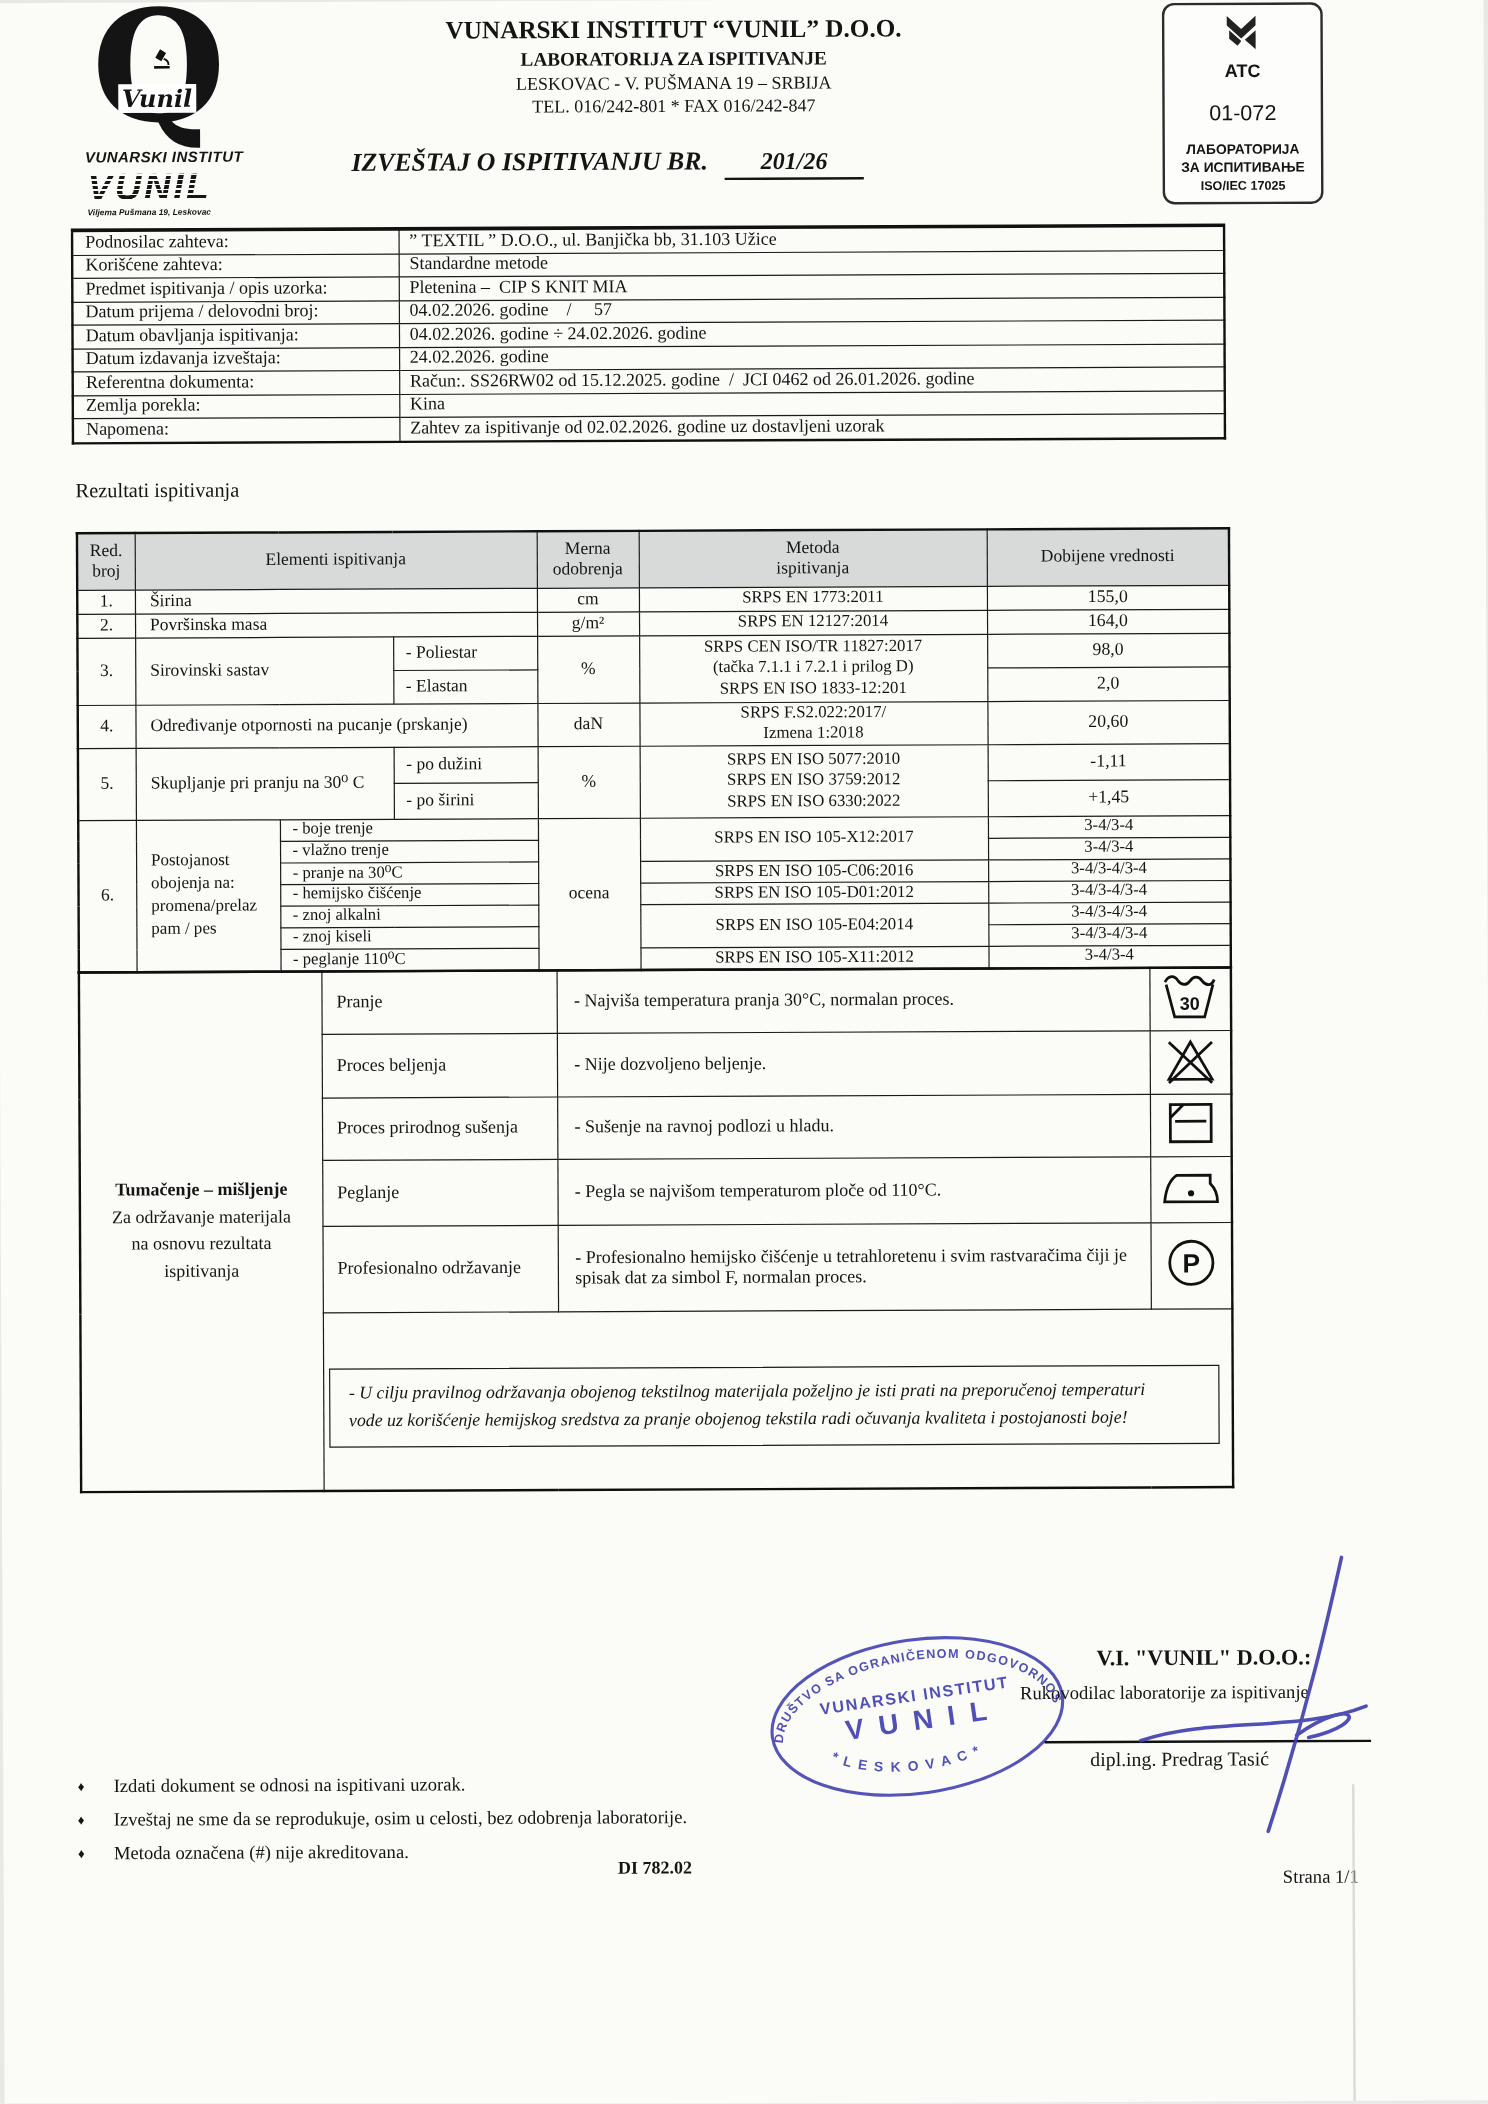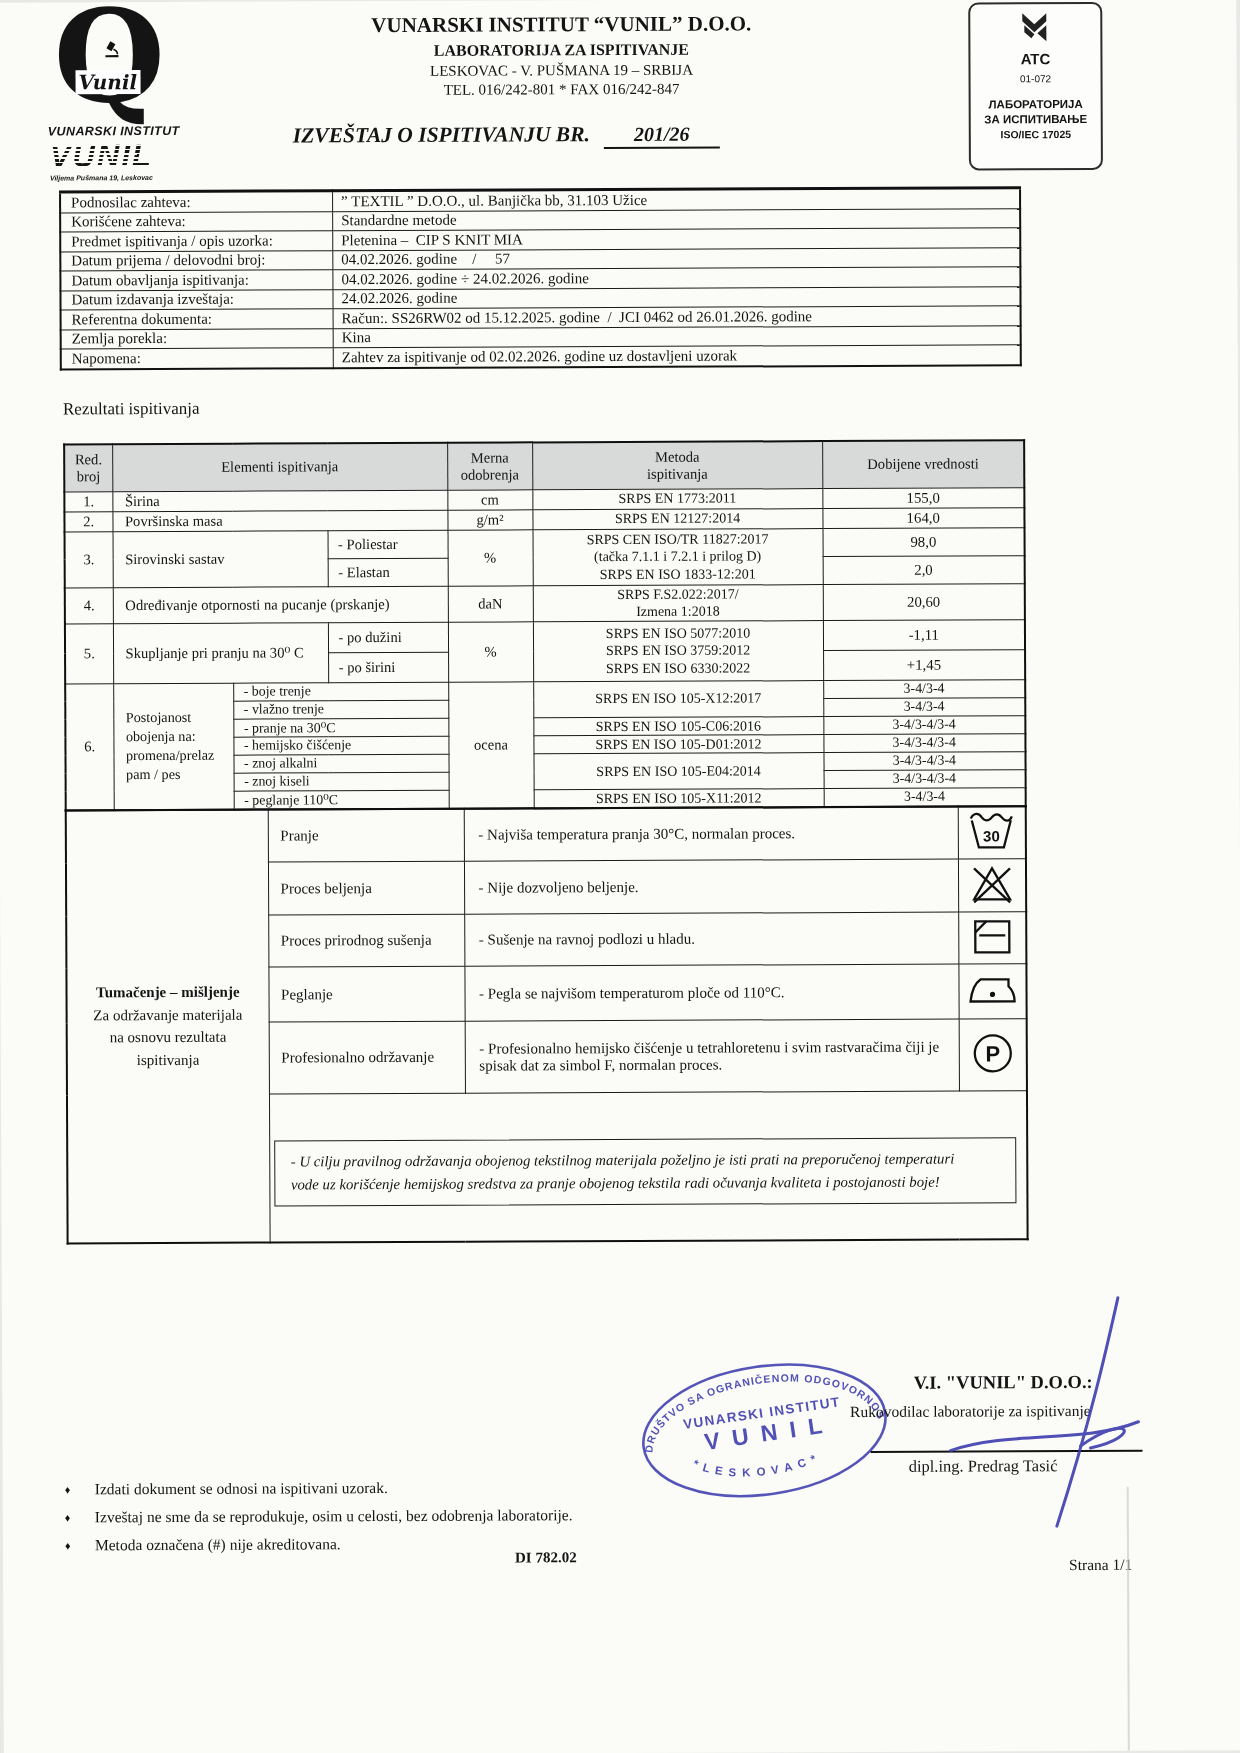--- a/index.html
+++ b/index.html
@@ -15,32 +15,32 @@
   table{border-collapse:collapse;table-layout:fixed;}
   
   .hc{left:270px;top:12px;width:590px;text-align:center;}
   .hc .l1{font-size:21px;font-weight:bold;}
   .hc .l2{font-size:16px;font-weight:bold;margin-top:4px;}
   .hc .l3{font-size:15px;margin-top:3px;}
   .hc .l4{font-size:15px;margin-top:2px;}
   .title-row{left:296px;top:122px;font-size:21.5px;font-weight:bold;font-style:italic;white-space:nowrap;}
   .rep-num{display:inline-block;margin-left:14px;padding:0 30px 1px 30px;border-bottom:2.5px solid #141414;font-size:20px;}
   
-  .logo{left:49px;top:4px;width:180px;}
+  .logo{left:72px;top:4px;width:180px;}
   .qchar{position:absolute;left:8px;top:-14px;font-family:"DejaVu Serif",serif;font-weight:bold;font-size:128px;line-height:1;}
   .qlabel{position:absolute;left:30px;top:64px;background:#fff;padding:0 3px;font-family:"DejaVu Serif",serif;font-style:italic;font-weight:bold;font-size:20px;}
   .mscope{position:absolute;left:58px;top:34px;}
   .inst-small{position:absolute;left:2px;top:118px;font-family:"Liberation Sans","DejaVu Sans",sans-serif;font-style:italic;font-weight:bold;font-size:12.5px;letter-spacing:.4px;white-space:nowrap;}
   .brand{position:absolute;left:4px;top:132px;display:inline-block;font-family:"Liberation Sans","DejaVu Sans",sans-serif;font-style:italic;font-weight:900;font-size:31px;letter-spacing:2px;color:#161616;}
   .brand::after{content:"";position:absolute;inset:0;background:repeating-linear-gradient(to bottom,transparent 0 2.6px,#fbfbf8 2.6px 4.1px);}
   .addr-small{position:absolute;left:4px;top:168px;font-family:"Liberation Sans","DejaVu Sans",sans-serif;font-style:italic;font-weight:bold;font-size:7px;white-space:nowrap;}
   
   .badge{left:972px;top:4px;width:130px;height:164px;border:2px solid #2c2c2c;border-radius:10px;text-align:center;font-family:"Liberation Sans","DejaVu Sans",sans-serif;background:#fdfdfb;}
   .badge .atc{font-size:15px;font-weight:bold;margin-top:0;}
-  .badge .num{font-size:10px;margin-top:6px;}
+  .badge .num{font-size:18px;margin-top:16px;}
   .badge .cy{font-size:11.5px;font-weight:bold;line-height:1.3;}
   .badge .iso{font-size:10.5px;font-weight:bold;margin-top:1px;}
   .badge svg{margin-top:8px;}
   
   .info-table{left:62px;top:188px;width:962px;border:2.5px solid #111;border-top-width:3px;}
   .info-table td{border:1.2px solid #1b1b1b;font-size:15px;height:17.5px;padding:0.5px 8px;vertical-align:middle;}
   .ilabel{width:253px;padding-left:10px!important;}
   .ivalue{white-space:pre-wrap;}
   
   .res-head{left:65px;top:397px;font-size:17px;}

